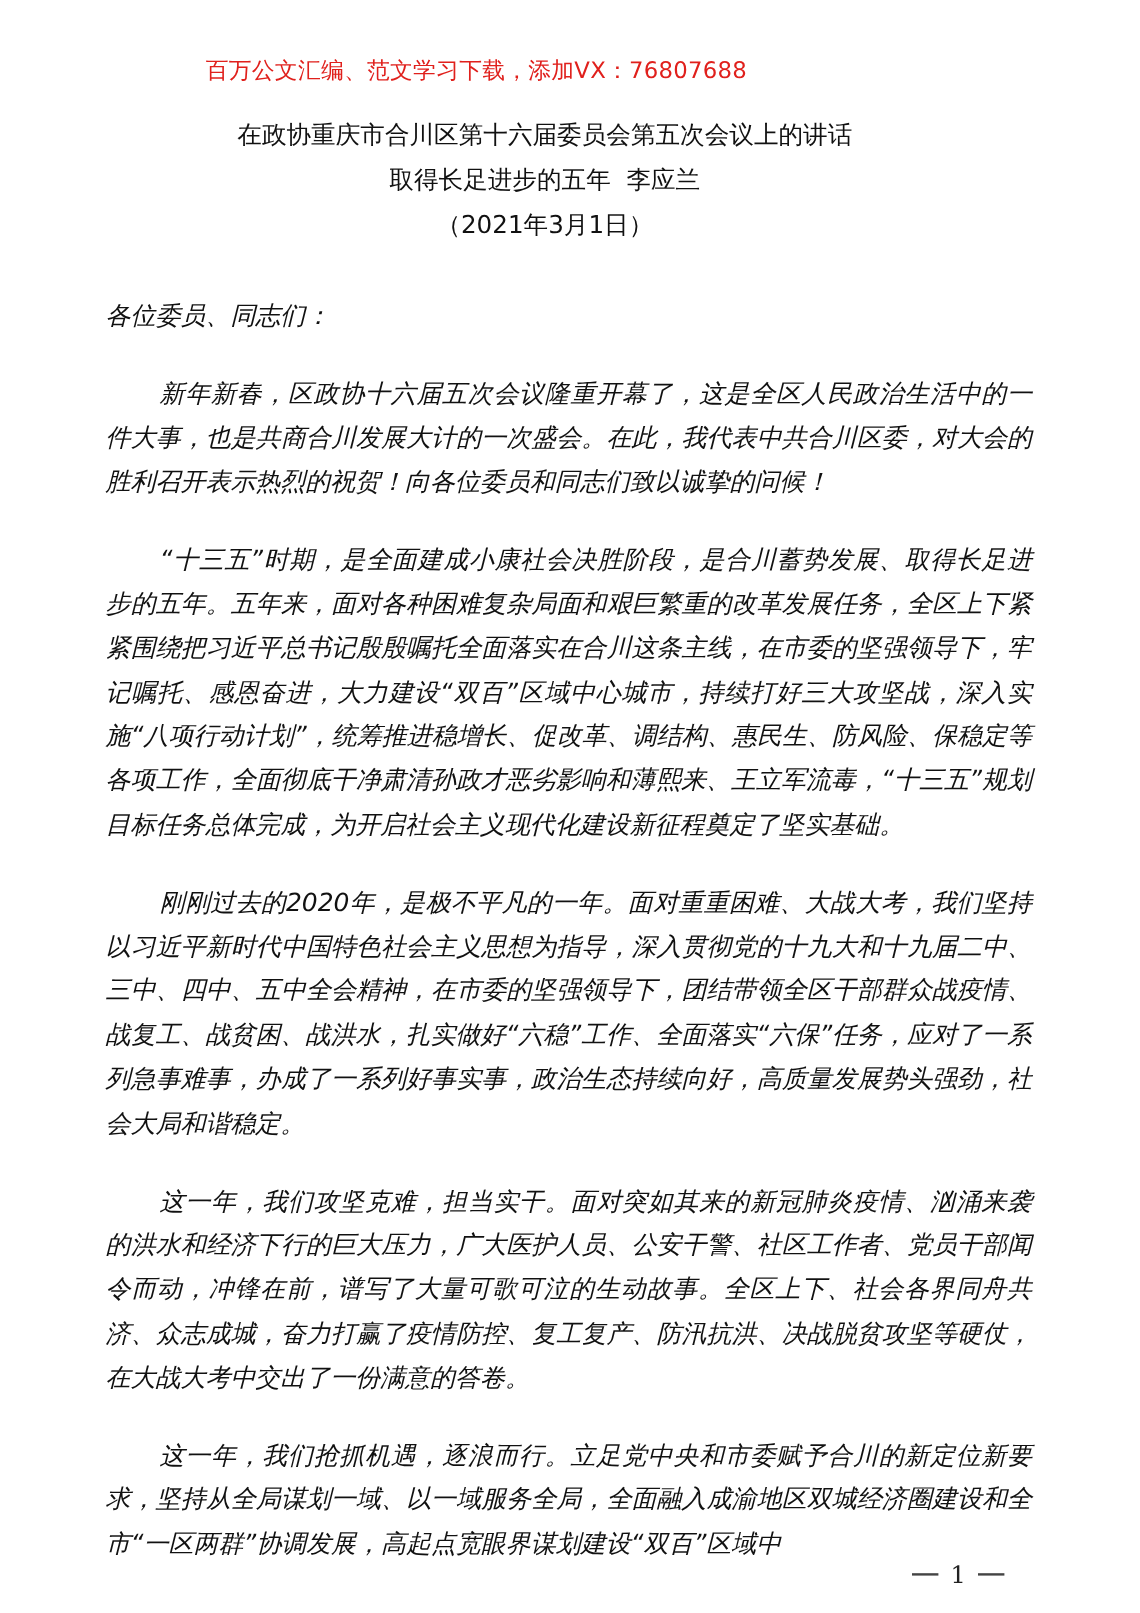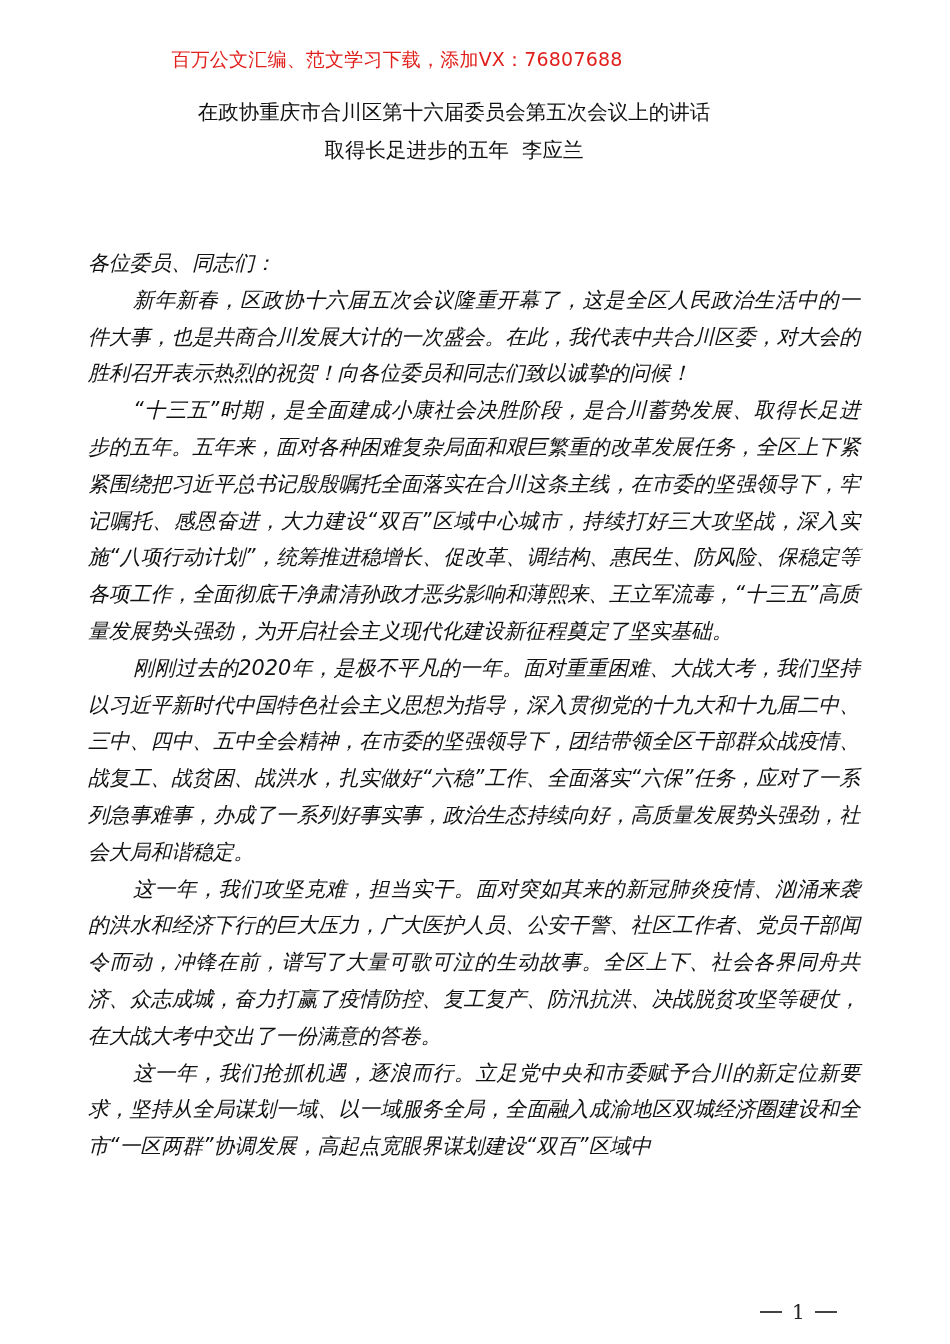--- a/index.html
+++ b/index.html
@@ -52,20 +52,21 @@
       line-height: 36.8px;
       text-align: justify;
       text-justify: inter-character;
     }
     .body-text p {
       margin: 0;
       font-style: italic;
     }
     .body-text p.indent {
       text-indent: 45px;
+      margin-top: 28px;
     }
     .footer {
       position: absolute;
       top: 1300px;
       left: 760px;
       font-family: "DejaVu Serif", "Liberation Serif", serif;
       font-size: 20px;
       color: #222;
       display: flex;
       align-items: center;
@@ -81,26 +82,27 @@
 </head>
 <body>
 
 <div class="page">
 
   <div class="watermark" style="color: rgb(224, 32, 28);">百万公文汇编、范文学习下载，添加VX：76807688</div>
 
   <div class="title-block">
     <div>在政协重庆市合川区第十六届委员会第五次会议上的讲话</div>
     <div style="white-space:pre;">取得长足进步的五年  李应兰</div>
+    <div>（2021年3月1日）</div>
   </div>
 
   <div class="body-text">
     <p>各位委员、同志们：</p>
     <p class="indent">新年新春，区政协十六届五次会议隆重开幕了，这是全区人民政治生活中的一件大事，也是共商合川发展大计的一次盛会。在此，我代表中共合川区委，对大会的胜利召开表示热烈的祝贺！向各位委员和同志们致以诚挚的问候！</p>
-    <p class="indent">“十三五”时期，是全面建成小康社会决胜阶段，是合川蓄势发展、取得长足进步的五年。五年来，面对各种困难复杂局面和艰巨繁重的改革发展任务，全区上下紧紧围绕把习近平总书记殷殷嘱托全面落实在合川这条主线，在市委的坚强领导下，牢记嘱托、感恩奋进，大力建设“双百”区域中心城市，持续打好三大攻坚战，深入实施“八项行动计划”，统筹推进稳增长、促改革、调结构、惠民生、防风险、保稳定等各项工作，全面彻底干净肃清孙政才恶劣影响和薄熙来、王立军流毒，“十三五”高质量发展势头强劲，为开启社会主义现代化建设新征程奠定了坚实基础。</p>
+    <p class="indent">“十三五”时期，是全面建成小康社会决胜阶段，是合川蓄势发展、取得长足进步的五年。五年来，面对各种困难复杂局面和艰巨繁重的改革发展任务，全区上下紧紧围绕把习近平总书记殷殷嘱托全面落实在合川这条主线，在市委的坚强领导下，牢记嘱托、感恩奋进，大力建设“双百”区域中心城市，持续打好三大攻坚战，深入实施“八项行动计划”，统筹推进稳增长、促改革、调结构、惠民生、防风险、保稳定等各项工作，全面彻底干净肃清孙政才恶劣影响和薄熙来、王立军流毒，“十三五”规划目标任务总体完成，为开启社会主义现代化建设新征程奠定了坚实基础。</p>
     <p class="indent">刚刚过去的2020年，是极不平凡的一年。面对重重困难、大战大考，我们坚持以习近平新时代中国特色社会主义思想为指导，深入贯彻党的十九大和十九届二中、三中、四中、五中全会精神，在市委的坚强领导下，团结带领全区干部群众战疫情、战复工、战贫困、战洪水，扎实做好“六稳”工作、全面落实“六保”任务，应对了一系列急事难事，办成了一系列好事实事，政治生态持续向好，高质量发展势头强劲，社会大局和谐稳定。</p>
     <p class="indent">这一年，我们攻坚克难，担当实干。面对突如其来的新冠肺炎疫情、汹涌来袭的洪水和经济下行的巨大压力，广大医护人员、公安干警、社区工作者、党员干部闻令而动，冲锋在前，谱写了大量可歌可泣的生动故事。全区上下、社会各界同舟共济、众志成城，奋力打赢了疫情防控、复工复产、防汛抗洪、决战脱贫攻坚等硬仗，在大战大考中交出了一份满意的答卷。</p>
     <p class="indent">这一年，我们抢抓机遇，逐浪而行。立足党中央和市委赋予合川的新定位新要求，坚持从全局谋划一域、以一域服务全局，全面融入成渝地区双城经济圈建设和全市“一区两群”协调发展，高起点宽眼界谋划建设“双百”区域中</p>
   </div>
 
   <div class="footer">
     <span class="dash"></span>
     <span>1</span>
     <span class="dash"></span>
   </div>

